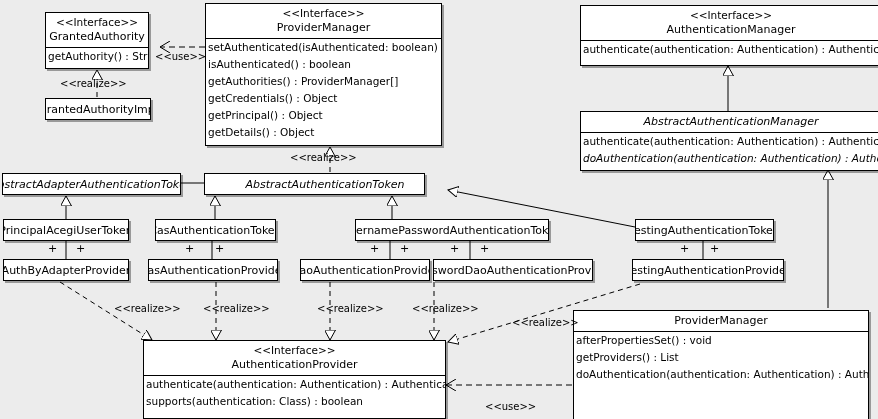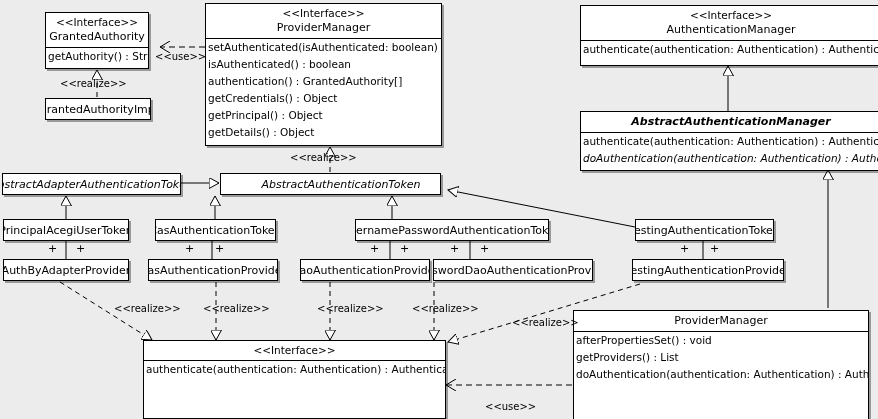--- a/index.html
+++ b/index.html
@@ -23,21 +23,21 @@
   }
   .hdr{
     text-align:center;
     padding:2px 3px 3px 3px;
     font-size:11px;
     line-height:13px;
     color:#000;
   }
   .hdr .stereo{display:block;font-size:10.5px;line-height:14px;}
   .hdr .nm{display:block;font-size:11px;line-height:15px;}
-  .hdr .nm.ital{font-style:italic;font-weight:bold;}
+  .hdr .nm.ital{font-style:italic;font-weight:normal;}
   .sep{border-top:1px solid #000;}
   .ops{padding:0;}
   .op{
     font-size:10.5px;
     line-height:17px;
     white-space:nowrap;
     padding-left:2px;
     color:#000;
   }
   .op.ital{font-style:italic;}
@@ -128,21 +128,21 @@
   </div>
 
   <div class="uml" style="left:205px;top:3px;width:237px;height:143px;">
     <div class="hdr">
       <span class="stereo">&lt;&lt;Interface&gt;&gt;</span>
       <span class="nm">ProviderManager</span>
     </div>
     <div class="sep ops">
       <div class="op">setAuthenticated(isAuthenticated: boolean) : void</div>
       <div class="op">isAuthenticated() : boolean</div>
-      <div class="op">authentication() : GrantedAuthority[]</div>
+      <div class="op">getAuthorities() : ProviderManager[]</div>
       <div class="op">getCredentials() : Object</div>
       <div class="op">getPrincipal() : Object</div>
       <div class="op">getDetails() : Object</div>
     </div>
   </div>
 
   <div class="uml" style="left:580px;top:5px;width:302px;height:61px;">
     <div class="hdr">
       <span class="stereo">&lt;&lt;Interface&gt;&gt;</span>
       <span class="nm">AuthenticationManager</span>
@@ -159,21 +159,21 @@
     <div class="sep ops">
       <div class="op">authenticate(authentication: Authentication) : Authentication</div>
       <div class="op ital">doAuthentication(authentication: Authentication) : Authentication</div>
     </div>
   </div>
 
   <div class="uml simple ital" style="left:2px;top:173px;width:179px;height:22px;">
     <span>AbstractAdapterAuthenticationToken</span>
   </div>
 
-  <div class="uml simple ital" style="left:220px;top:173px;width:221px;height:22px;padding-left:21px;">
+  <div class="uml simple ital" style="left:204px;top:173px;width:221px;height:22px;padding-left:21px;">
     <span>AbstractAuthenticationToken</span>
   </div>
 
   <div class="uml simple" style="left:3px;top:219px;width:126px;height:22px;">
     <span>PrincipalAcegiUserToken</span>
   </div>
 
   <div class="uml simple" style="left:155px;top:219px;width:121px;height:22px;">
     <span>CasAuthenticationToken</span>
   </div>
@@ -202,23 +202,25 @@
     <span>PasswordDaoAuthenticationProvider</span>
   </div>
 
   <div class="uml simple" style="left:632px;top:259px;width:152px;height:22px;">
     <span>TestingAuthenticationProvider</span>
   </div>
 
   <div class="uml" style="left:143px;top:340px;width:303px;height:79px;">
     <div class="hdr">
       <span class="stereo">&lt;&lt;Interface&gt;&gt;</span>
+      <span class="nm">AuthenticationProvider</span>
     </div>
     <div class="sep ops">
       <div class="op">authenticate(authentication: Authentication) : Authentication</div>
+      <div class="op">supports(authentication: Class) : boolean</div>
     </div>
   </div>
 
   <div class="uml" style="left:573px;top:310px;width:296px;height:110px;">
     <div class="hdr">
       <span class="nm">ProviderManager</span>
     </div>
     <div class="sep ops">
       <div class="op">afterPropertiesSet() : void</div>
       <div class="op">getProviders() : List</div>

